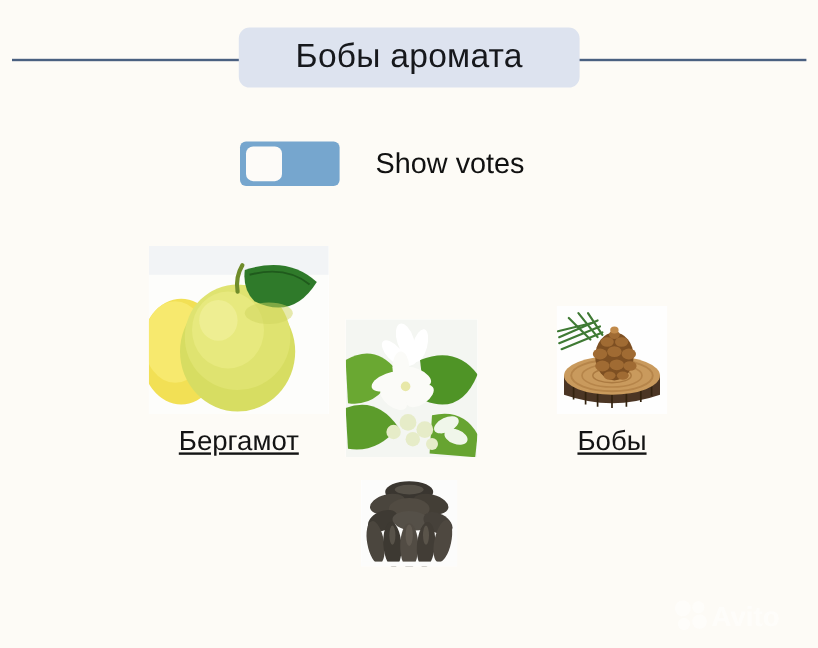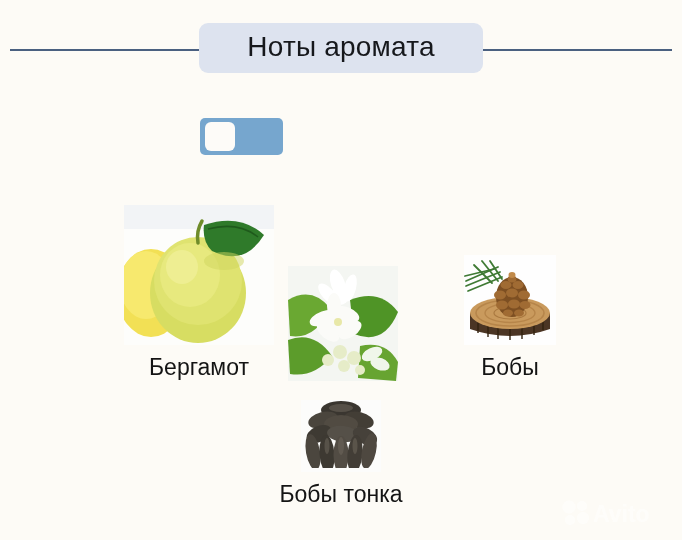--- a/index.html
+++ b/index.html
@@ -111,20 +111,21 @@
     position: relative;
     flex: none;
   }
   .note-label {
     font-size: 23px;
     line-height: 27px;
     color: #141414;
     white-space: nowrap;
     margin-top: 9px;
     text-align: center;
+    text-decoration: underline;
   }
 
   
   .thumb-bergamot { width: 150px; height: 140px; }
   .thumb-jasmine  { width: 110px; height: 115px; }
   .thumb-ylang    { width: 108px; height:  88px; }
   .thumb-cedar    { width:  92px; height:  90px; }
   .thumb-tonka    { width:  80px; height:  72px; }
 
   .gap-1 { width: 14px; }
@@ -144,28 +145,29 @@
   .watermark svg { display: block; }
 </style>
 </head>
 <body>
 
 <div class="rule rule-left"></div>
 <div class="rule rule-right"></div>
 
 <div class="title-row">
   <div class="title-box">
-    <div class="title-text">Ноты аромата</div>
+    <div class="title-text">Бобы аромата</div>
   </div>
 </div>
 
 <div class="toggle-row">
   <div class="toggle">
     <div class="knob"></div>
   </div>
+  <div class="toggle-label">Show votes</div>
 </div>
 
 <div class="notes-row notes-row-1">
 
   <div class="note">
     <div class="note-img thumb-bergamot">
       <svg width="150" height="140" viewBox="0 0 150 140">
         <rect width="150" height="140" fill="#fdfdfb"></rect>
         <rect x="0" y="0" width="150" height="24" fill="#f2f4f6"></rect>
 
@@ -312,21 +314,20 @@
 
         <g fill="#6e675c" opacity="0.55">
           <ellipse cx="40" cy="8" rx="12" ry="4"></ellipse>
           <ellipse cx="40" cy="46" rx="3" ry="9"></ellipse>
           <ellipse cx="26" cy="46" rx="2.5" ry="8"></ellipse>
           <ellipse cx="54" cy="46" rx="2.5" ry="8"></ellipse>
         </g>
         <rect x="0" y="68" width="80" height="4" fill="#fcfcfb"></rect>
       </svg>
     </div>
-    <div class="note-label">Бобы тонка</div>
   </div>
 
 </div>
 
 <div class="watermark">
   <svg width="104" height="30" viewBox="0 0 104 30">
     <g fill="#ffffff">
       <circle cx="9" cy="9" r="6.5"></circle>
       <circle cx="22" cy="8" r="5"></circle>
       <circle cx="10" cy="22" r="5"></circle>

